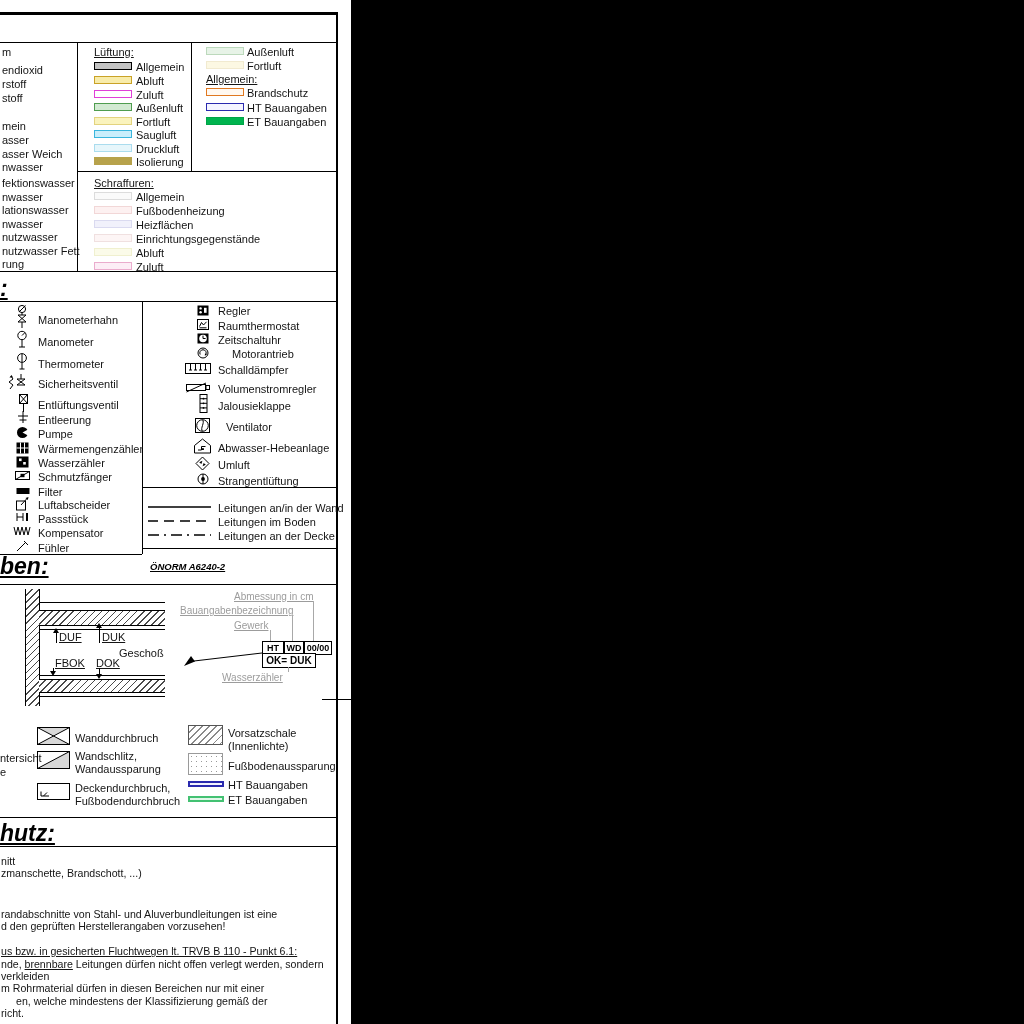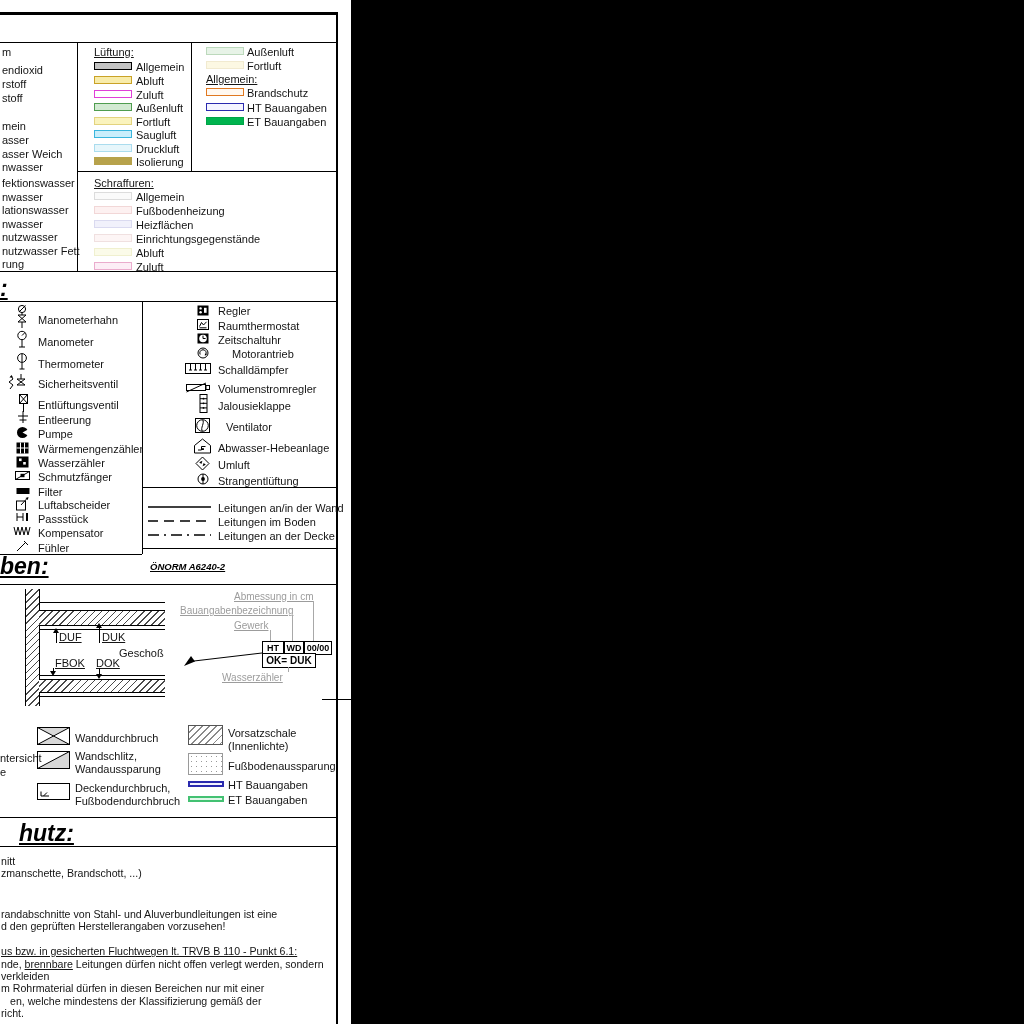--- a/index.html
+++ b/index.html
@@ -352,28 +352,28 @@
   <div class="hatch" style="position:absolute;left:188px;top:725px;width:33px;height:18px;border:1px solid #555;background-image:repeating-linear-gradient(135deg,rgba(0,0,0,0) 0 4px,#8a8a8a 4px 5px);"></div>
   <div class="t" style="left:228px;top:727px;">Vorsatzschale</div>
   <div class="t" style="left:228px;top:740px;text-align:right;">(Innenlichte)</div>
   <div class="stipple" style="left:188px;top:753px;width:33px;height:20px;"></div>
   <div class="t" style="left:228px;top:760px;">Fußbodenaussparung</div>
   <div style="position: absolute; left: 188px; top: 781px; width: 32px; height: 2px; border: 2px solid rgb(42, 42, 174); background-color: rgb(242, 242, 255);"></div>
   <div class="t" style="left:228px;top:779px;">HT Bauangaben</div>
   <div style="position: absolute; left: 188px; top: 796px; width: 32px; height: 2px; border: 2px solid rgb(67, 193, 114); background-color: rgb(226, 247, 234);"></div>
   <div class="t" style="left:228px;top:794px;">ET Bauangaben</div>
 
-  <div class="bigh" style="left:0;top:822px;padding-left:19px;">hutz:</div>
+  <div class="bigh" style="left:0;top:822px;">hutz:</div>
   <div class="hl" style="left:0;top:846px;width:337px;"></div>
   <div class="t bs" style="left:1px;top:855px;">nitt</div>
   <div class="t bs" style="left:1px;top:867px;">zmanschette, Brandschott, ...)</div>
   <div class="t bs" style="left:1px;top:908px;">randabschnitte von Stahl- und Aluverbundleitungen ist eine</div>
   <div class="t bs" style="left:1px;top:920px;">d den geprüften Herstellerangaben vorzusehen!</div>
   <div class="t bs u" style="left:1px;top:945px;">us bzw. in gesicherten Fluchtwegen lt. TRVB B 110 - Punkt 6.1:</div>
   <div class="t bs" style="left:1px;top:958px;">
     <span>nde, </span><span class="u">brennbare</span><span> Leitungen dürfen nicht offen verlegt werden, sondern</span>
   </div>
   <div class="t bs" style="left:1px;top:970px;">verkleiden</div>
   <div class="t bs" style="left:1px;top:982px;">m Rohrmaterial dürfen in diesen Bereichen nur mit einer</div>
-  <div class="t bs" style="left:10px;top:995px;">en, welche mindestens der Klassifizierung gemäß der</div>
+  <div class="t bs" style="left:16px;top:995px;">en, welche mindestens der Klassifizierung gemäß der</div>
   <div class="t bs" style="left:1px;top:1007px;">richt.</div>
 
 </div>
 
 </body></html>

